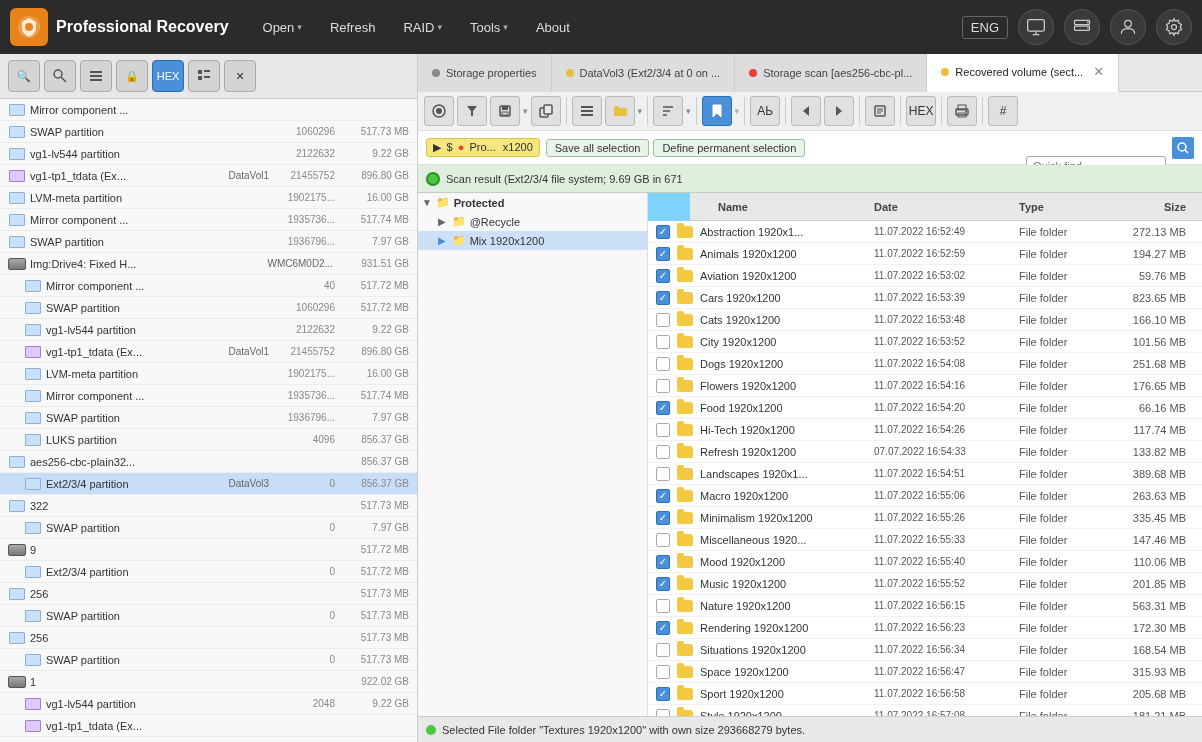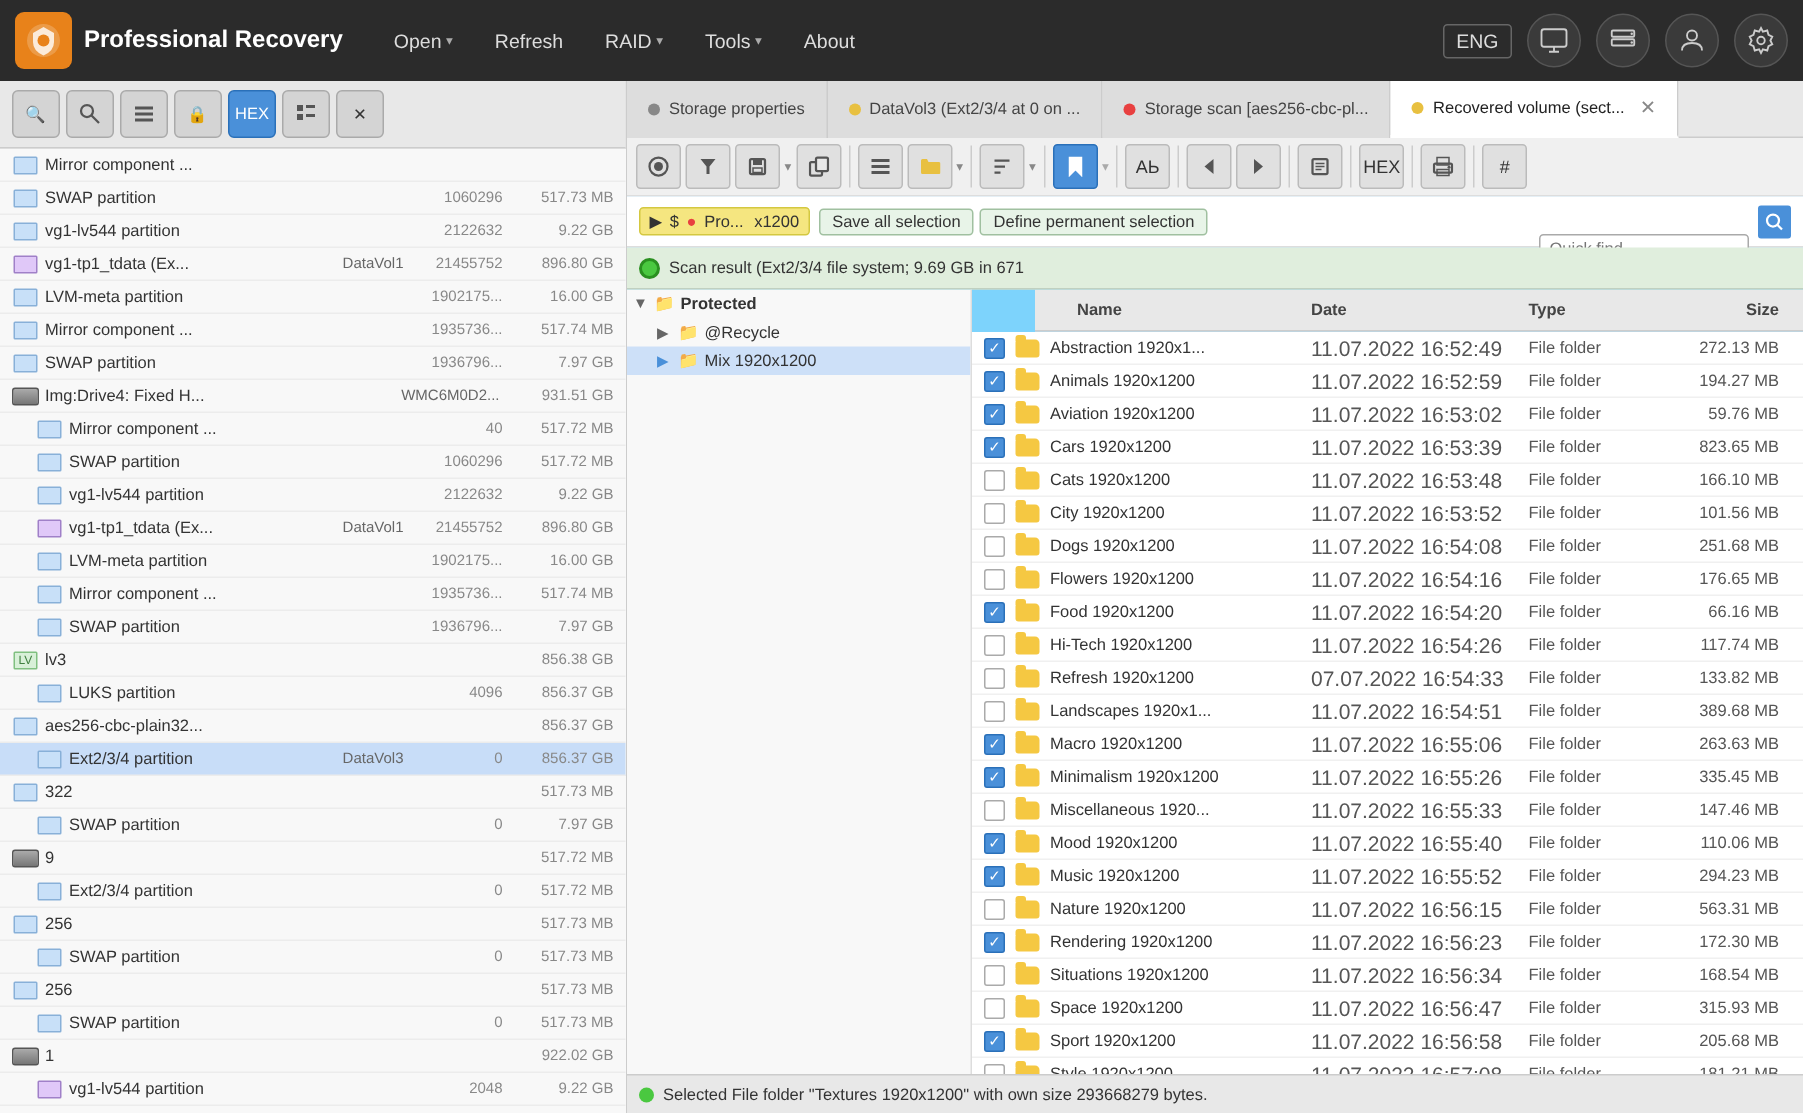--- a/index.html
+++ b/index.html
@@ -93,21 +93,21 @@
       display: flex; align-items: center; padding: 2px 8px; border-bottom: 1px solid #f0f0f0; min-height: 22px; cursor: pointer;
     }
     .file-check { width: 20px; flex-shrink: 0; display: flex; align-items: center; }
     .check-box { width: 14px; height: 14px; border: 1px solid #aaa; border-radius: 2px; background: #fff; display: flex; align-items: center; justify-content: center; }
     .check-box.checked { background: #4a90d9; border-color: #2a70b9; }
     .check-box.checked::after { content: '✓'; color: #fff; font-size: 10px; }
     .file-icon { width: 18px; height: 16px; margin-right: 6px; flex-shrink: 0; display: flex; align-items: center; justify-content: center; }
     .file-folder-icon { width: 16px; height: 12px; background: #f5c842; border-radius: 2px 3px 2px 2px; position: relative; }
     .file-folder-icon::before { content: ''; position: absolute; top: -3px; left: 0; width: 7px; height: 4px; background: #f5c842; border-radius: 2px 2px 0 0; }
     .file-name { flex: 1; font-size: 11px; color: #333; }
-    .file-date { width: 145px; font-size: 14px; color: #555; }
+    .file-date { width: 145px; font-size: 10px; color: #555; }
     .file-type { width: 90px; font-size: 11px; color: #555; }
     .file-size { width: 85px; font-size: 11px; color: #555; text-align: right; padding-right: 8px; }
     .tree-item { display: flex; align-items: center; padding: 3px 6px; cursor: pointer; font-size: 11px; }
     .tree-expander { width: 14px; flex-shrink: 0; color: #666; font-size: 10px; }
     .tree-folder { color: #e8c040; margin-right: 4px; }
 
     
     #status-bar {
       display: flex; align-items: center; background: #e8e8e8; border-top: 1px solid #ccc; padding: 3px 8px; font-size: 11px; color: #333; flex-shrink: 0; height: 26px;
     }
@@ -360,29 +360,20 @@
   </div>
       <div class="left-item">
     <div style="width:16px;flex-shrink:0;"></div>
     <div class="item-icon">
           <div style="width:16px;height:12px;background:#c8e0f8;border:1px solid #88b0d8;border-radius:1px;"></div>
         </div>
     <span class="item-name">SWAP partition</span>
 
     <span class="item-num">1936796...</span>
     <span class="item-size">7.97 GB</span>
-  </div>
-      <div class="left-item">
-    <div style="width:0px;flex-shrink:0;"></div>
-    <div class="item-icon">
-          <div style="width:16px;height:12px;background:#d8f0d8;border:1px solid #80c080;border-radius:1px;display:flex;align-items:center;justify-content:center;font-size:8px;color:#408040;">LV</div>
-        </div>
-    <span class="item-name">lv3</span>
-
-    <span class="item-size">856.38 GB</span>
   </div>
       <div class="left-item">
     <div style="width:16px;flex-shrink:0;"></div>
     <div class="item-icon">
           <div style="width:16px;height:12px;background:#c8e0f8;border:1px solid #88b0d8;border-radius:1px;"></div>
         </div>
     <span class="item-name">LUKS partition</span>
 
     <span class="item-num">4096</span>
     <span class="item-size">856.37 GB</span>
@@ -882,21 +873,21 @@
           <div class="file-row">
     <div class="file-check">
       <div class="check-box checked"></div>
     </div>
     <div class="file-icon">
       <div class="file-folder-icon" style="background:#f5c842;"></div>
     </div>
     <div class="file-name">Music 1920x1200</div>
     <div class="file-date">11.07.2022 16:55:52</div>
     <div class="file-type">File folder</div>
-    <div class="file-size">294.23 MB</div>
+    <div class="file-size">201.85 MB</div>
   </div>
           <div class="file-row">
     <div class="file-check">
       <div class="check-box "></div>
     </div>
     <div class="file-icon">
       <div class="file-folder-icon" style="background:#f5c842;"></div>
     </div>
     <div class="file-name">Nature 1920x1200</div>
     <div class="file-date">11.07.2022 16:56:15</div>

